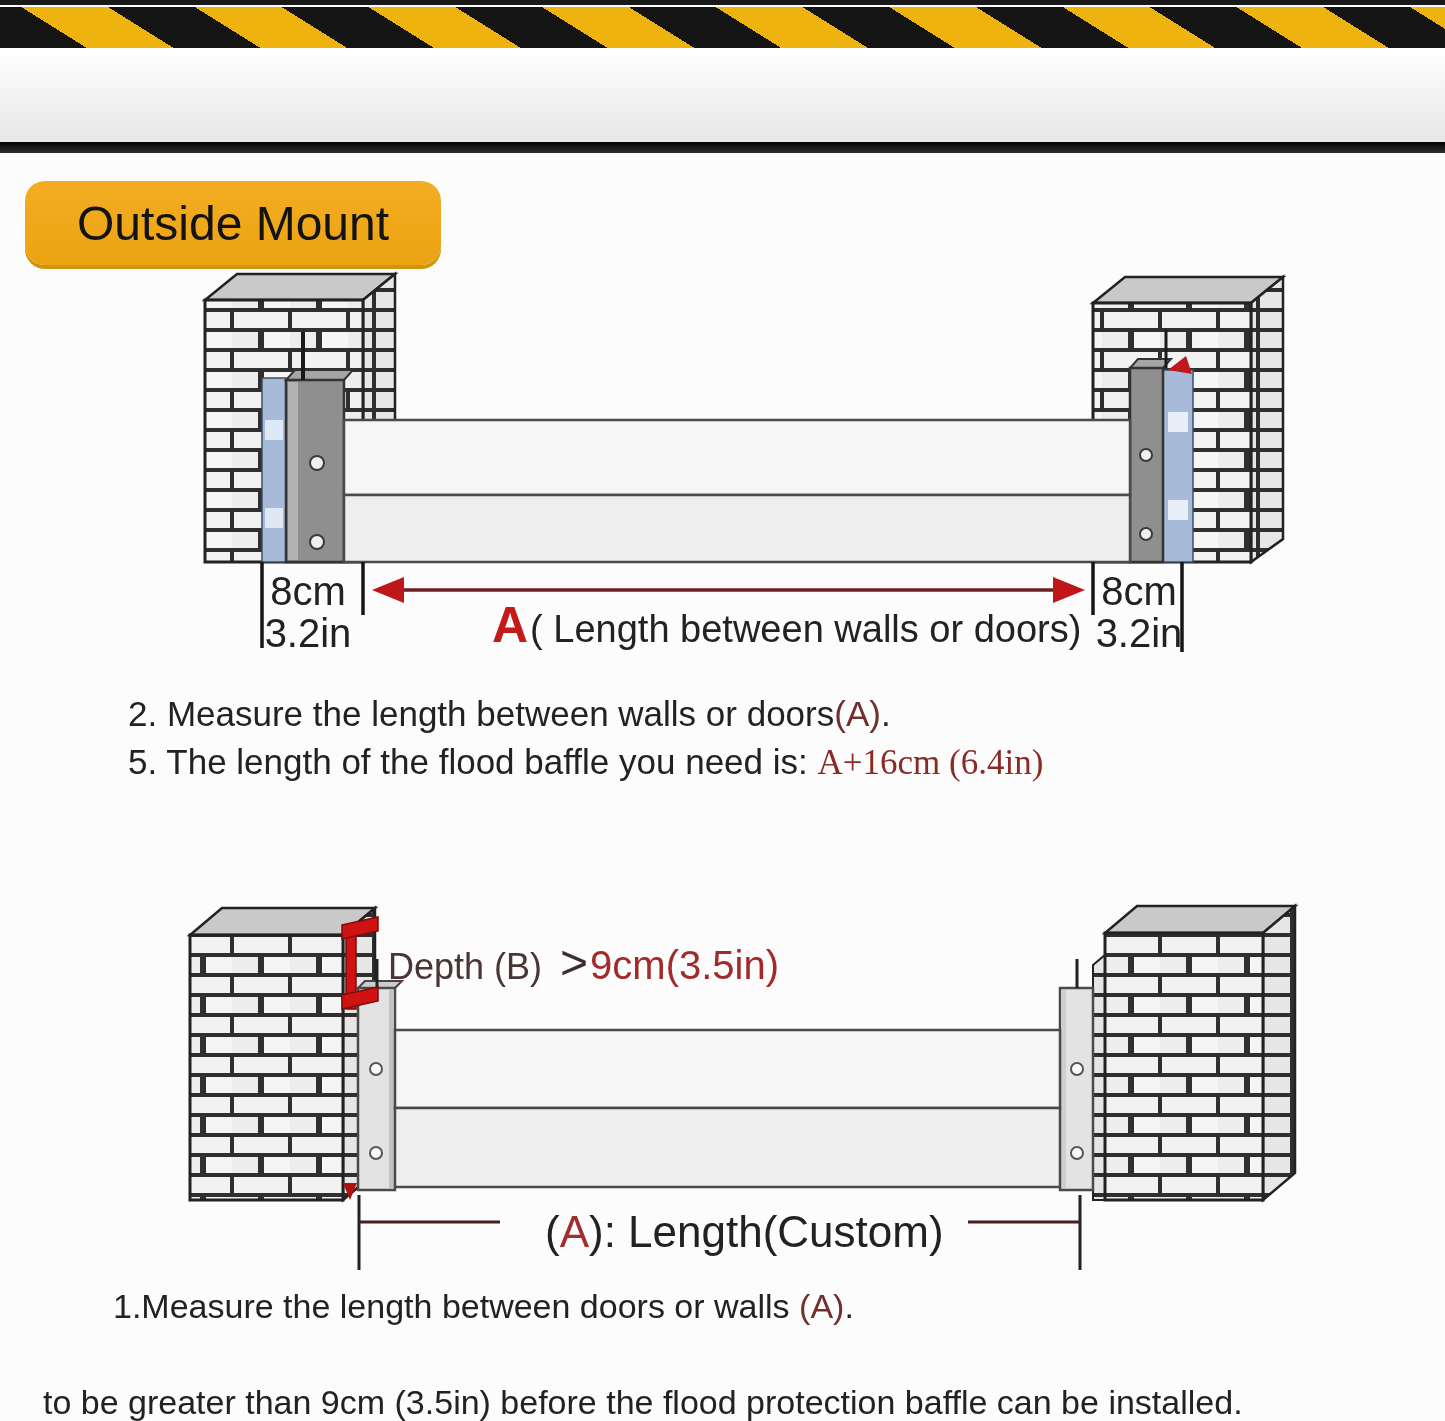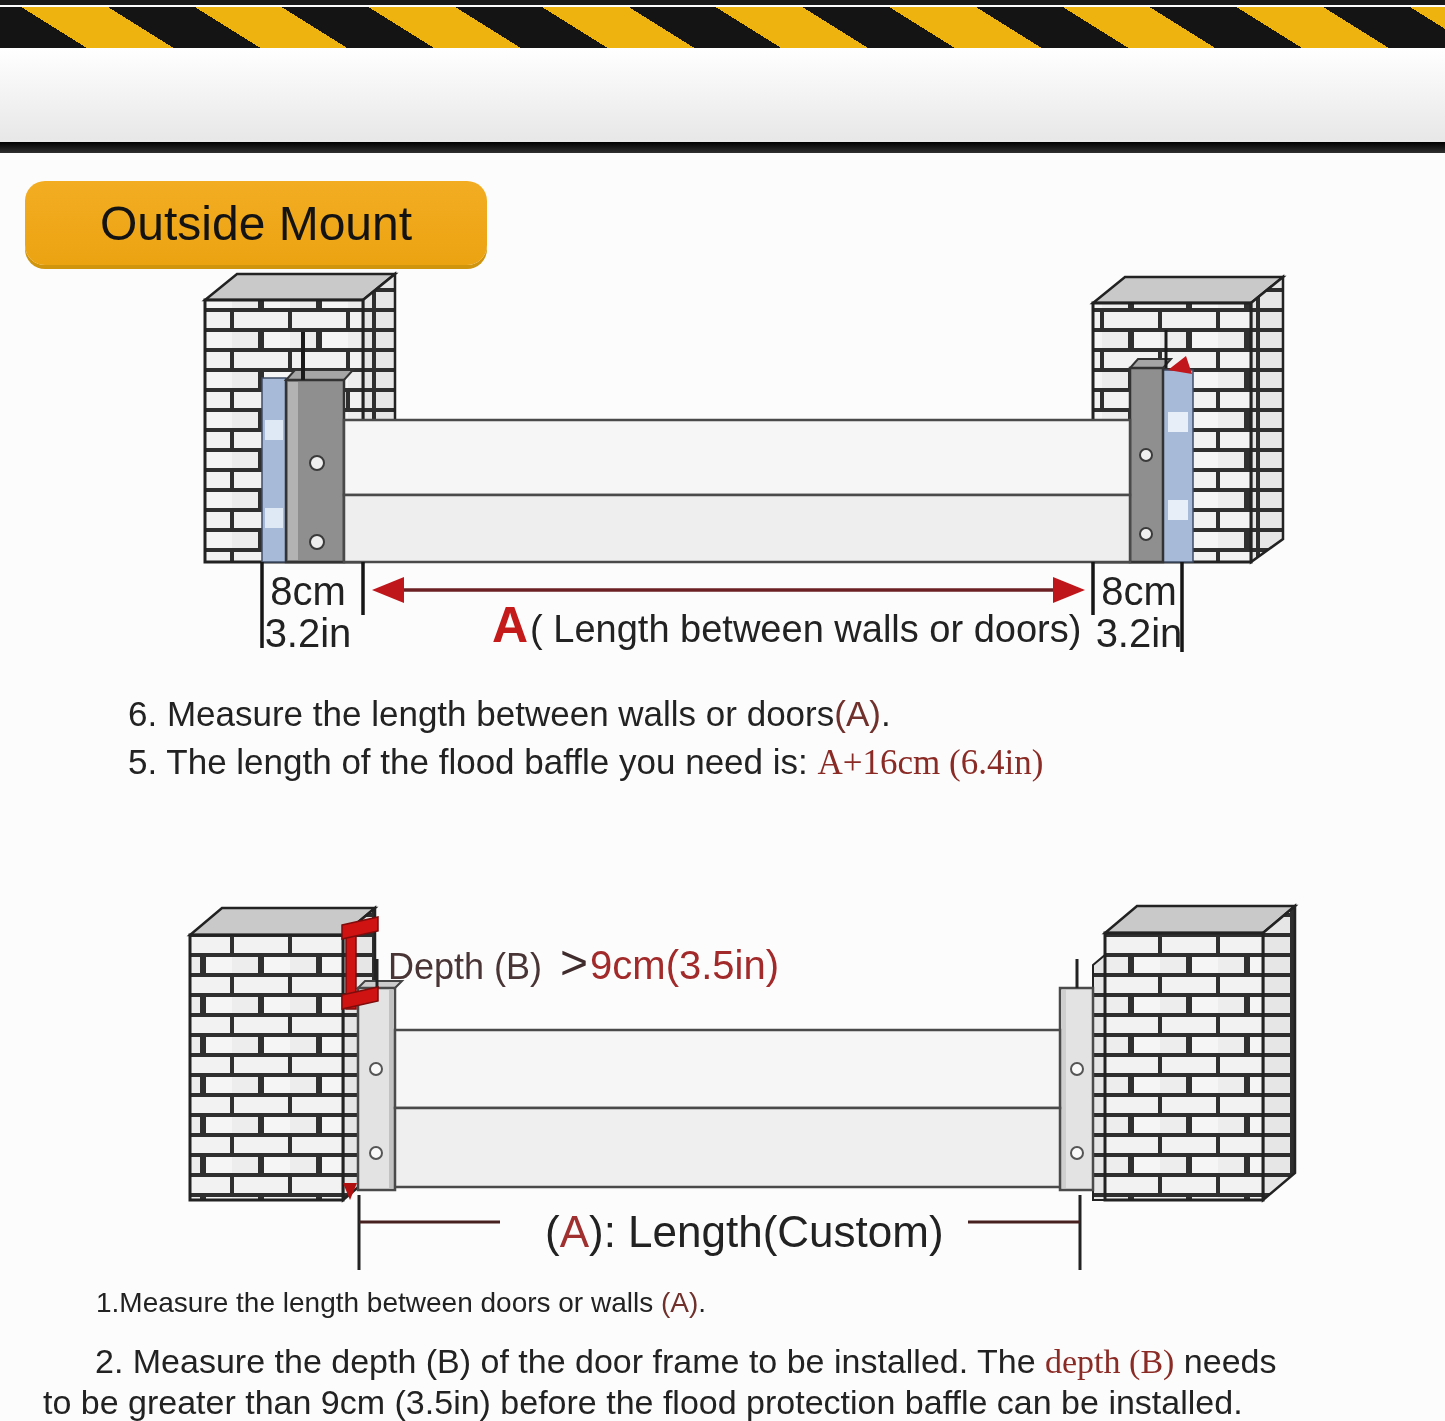--- a/index.html
+++ b/index.html
@@ -18,36 +18,36 @@
     background:linear-gradient(#ffffff, #e7e7e7);
   }
   .title {
     position:absolute; top:54px; left:0; width:100%; text-align:center;
     font-size:64px; font-weight:bold; letter-spacing:1px; color:#141414;
     text-shadow:3px 3px 2px #ababab;
   }
   .black-bar { position:absolute; top:142px; left:0; width:100%; height:11px;
     background:linear-gradient(#000000,#303030); }
   .badge {
-    position:absolute; left:25px; width:462px; height:84px;
+    position:absolute; left:25px; width:416px; height:84px;
     background:linear-gradient(#f3ad22,#eca312); border-radius:20px;
     box-shadow:0 4px 0 #d1940d;
     display:flex; align-items:center; justify-content:center;
     font-size:48px; font-weight:500; color:#131313;
   }
   .badge-outside { top:181px; }
   .badge-inside  { top:804px; }
   svg.diagram { position:absolute; left:0; width:1445px; display:block; }
   #outside-svg { top:270px; height:400px; }
   #inside-svg  { top:895px; height:390px; }
   svg text { font-family:"Liberation Sans", sans-serif; }
   .instr { position:absolute; color:#222222; white-space:nowrap; }
   .o-line1 { top:694px;  left:128px; font-size:35px; }
   .o-line2 { top:742px;  left:128px; font-size:35px; }
-  .i-line1 { top:1287px; left:96px;  font-size:28px; }
+  .i-line1 { top:1287px; left:113px;  font-size:34px; }
   .i-line2 { top:1342px; left:95px;  font-size:34px; }
   .i-line3 { top:1383px; left:43px;  font-size:34px; }
   .mark { color:#70302c; }
   .redval { color:#8a2b26;font-family:Liberation Serif, serif; }
 </style>
 </head>
 <body>
 
 <div class="page">
 
@@ -122,21 +122,21 @@
       <polygon points="372,320 404,307 404,333" fill="#bf161b"></polygon>
       <polygon points="1085,320 1053,307 1053,333" fill="#bf161b"></polygon>
       <text x="308" y="335" text-anchor="middle" font-size="40" fill="#222">8cm</text>
       <text x="308" y="377" text-anchor="middle" font-size="40" fill="#222">3.2in</text>
       <text x="1139" y="335" text-anchor="middle" font-size="40" fill="#222">8cm</text>
       <text x="1139" y="377" text-anchor="middle" font-size="40" fill="#222">3.2in</text>
       <text x="492" y="372" font-size="38" fill="#222"><tspan font-size="50" font-weight="bold" fill="#c41a1a">A</tspan><tspan dx="2">( Length between walls or doors)</tspan></text>
     </g>
   </svg>
 
-  <div class="instr o-line1"><span>6. Measure the length between walls or doors</span><span class="mark">(A)</span><span>.</span></div>
+  <div class="instr o-line1"><span>2. Measure the length between walls or doors</span><span class="mark">(A)</span><span>.</span></div>
   <div class="instr o-line2"><span>5. The length of the flood baffle you need is: </span><span class="redval">A+16cm (6.4in)</span></div>
 
 
   <svg id="inside-svg" class="diagram" viewBox="0 0 1445 390">
 
     <g>
       <polygon points="190,40 343,40 375,13 222,13" fill="#c9c9c9" stroke="#222" stroke-width="2.5"></polygon>
       <polygon points="343,40 375,13 375,278 343,305" fill="url(#brickside)" stroke="#222" stroke-width="2.5"></polygon>
       <rect x="190" y="40" width="153" height="265" fill="url(#brick)" stroke="#222" stroke-width="3"></rect>
     </g>
@@ -182,16 +182,15 @@
       <line x1="359" y1="300" x2="359" y2="375" stroke="#222" stroke-width="3"></line>
       <line x1="1080" y1="300" x2="1080" y2="375" stroke="#222" stroke-width="3"></line>
       <line x1="359" y1="327" x2="500" y2="327" stroke="#46201f" stroke-width="3"></line>
       <line x1="968" y1="327" x2="1080" y2="327" stroke="#46201f" stroke-width="3"></line>
       <text x="545" y="352" font-size="44" fill="#222"><tspan>(</tspan><tspan fill="#a03030">A</tspan><tspan>): Length(Custom)</tspan></text>
       <text x="388" y="84"><tspan font-size="36" fill="#4a3536">Depth (B) </tspan><tspan dx="8" font-size="48" fill="#402c2c">&gt;</tspan><tspan dx="2" font-size="40" fill="#a22a2a">9cm(3.5in)</tspan></text>
     </g>
   </svg>
 
   <div class="instr i-line1"><span>1.Measure the length between doors or walls </span><span class="mark">(A)</span><span>.</span></div>
-  <div class="instr i-line2"><span>2. Measure the depth (B) of the door frame to be installed. The </span><span class="redval">depth (B)</span><span> needs</span></div>
   <div class="instr i-line3">to be greater than 9cm (3.5in) before the flood protection baffle can be installed.</div>
 
 </div>
 
 </body></html>

